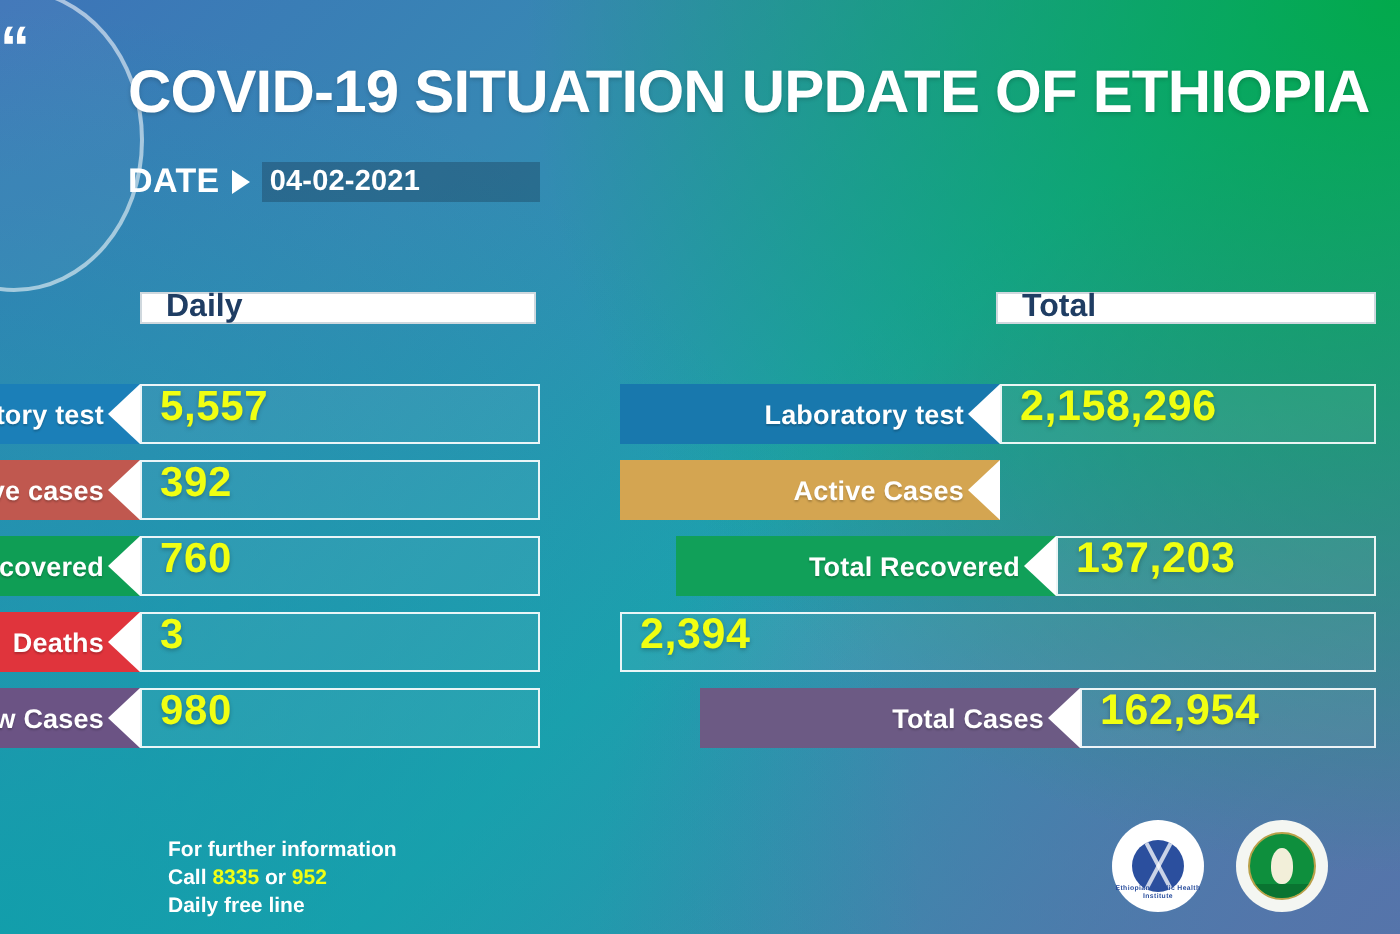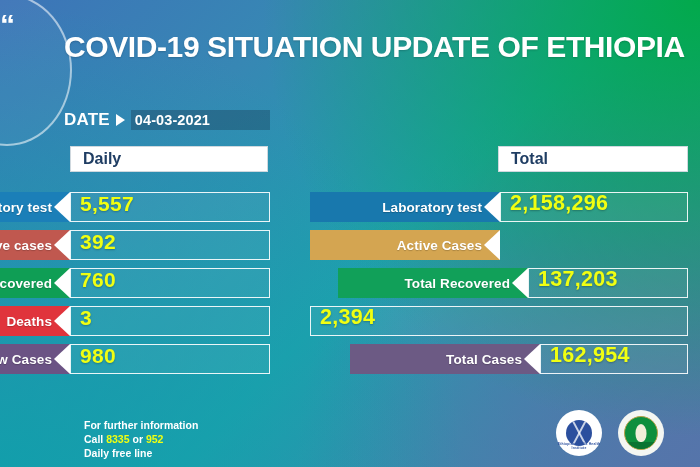--- a/index.html
+++ b/index.html
@@ -42,21 +42,20 @@
     color:#ffffff;
     font-size:30px; font-weight:700;
     letter-spacing:-0.4px;
     white-space:nowrap;
     text-shadow:0 1px 2px rgba(0,0,0,0.18);
   }
   .dateline {
     position:absolute; left:64px; top:80px;
     display:flex; align-items:center; gap:6px;
     height:22px;
-    margin-top:29px;
   }
   .dateline .lbl {
     color:#ffffff; font-size:17px; font-weight:700; letter-spacing:0.2px;
   }
   .dateline .tri {
     width:0; height:0;
     border-left:9px solid #ffffff;
     border-top:6px solid transparent;
     border-bottom:6px solid transparent;
   }
@@ -66,21 +65,21 @@
     display:flex; align-items:center;
     height:20px;
   }
   .dateline .val {
     color:#ffffff; font-size:14.5px; font-weight:700; letter-spacing:0.1px;
   }
 
   
   .head-pill {
     position:absolute;
-    height:26px;
+    height:16px;
     background:#ffffff;
     border:1px solid #cfd8de;
     display:flex; align-items:center;
     padding-left:12px;
   }
   .head-pill span {
     color:#1f3d63; font-size:16px; font-weight:700;
   }
   #head-daily { left:70px;  top:146px; width:198px; }
   #head-total { left:498px; top:146px; width:190px; }
@@ -207,21 +206,21 @@
     <div class="q">“</div>
 
   </div>
 
   <div class="title">COVID-19 SITUATION UPDATE OF ETHIOPIA</div>
 
   <div class="dateline">
     <div class="lbl">DATE</div>
     <div class="tri"></div>
     <div class="date-band">
-      <div class="val">04-03-2021</div>
+      <div class="val">04-02-2021</div>
     </div>
   </div>
 
   <div class="head-pill" id="head-daily">
     <span>Daily</span>
   </div>
   <div class="head-pill" id="head-total">
     <span>Total</span>
   </div>
 

